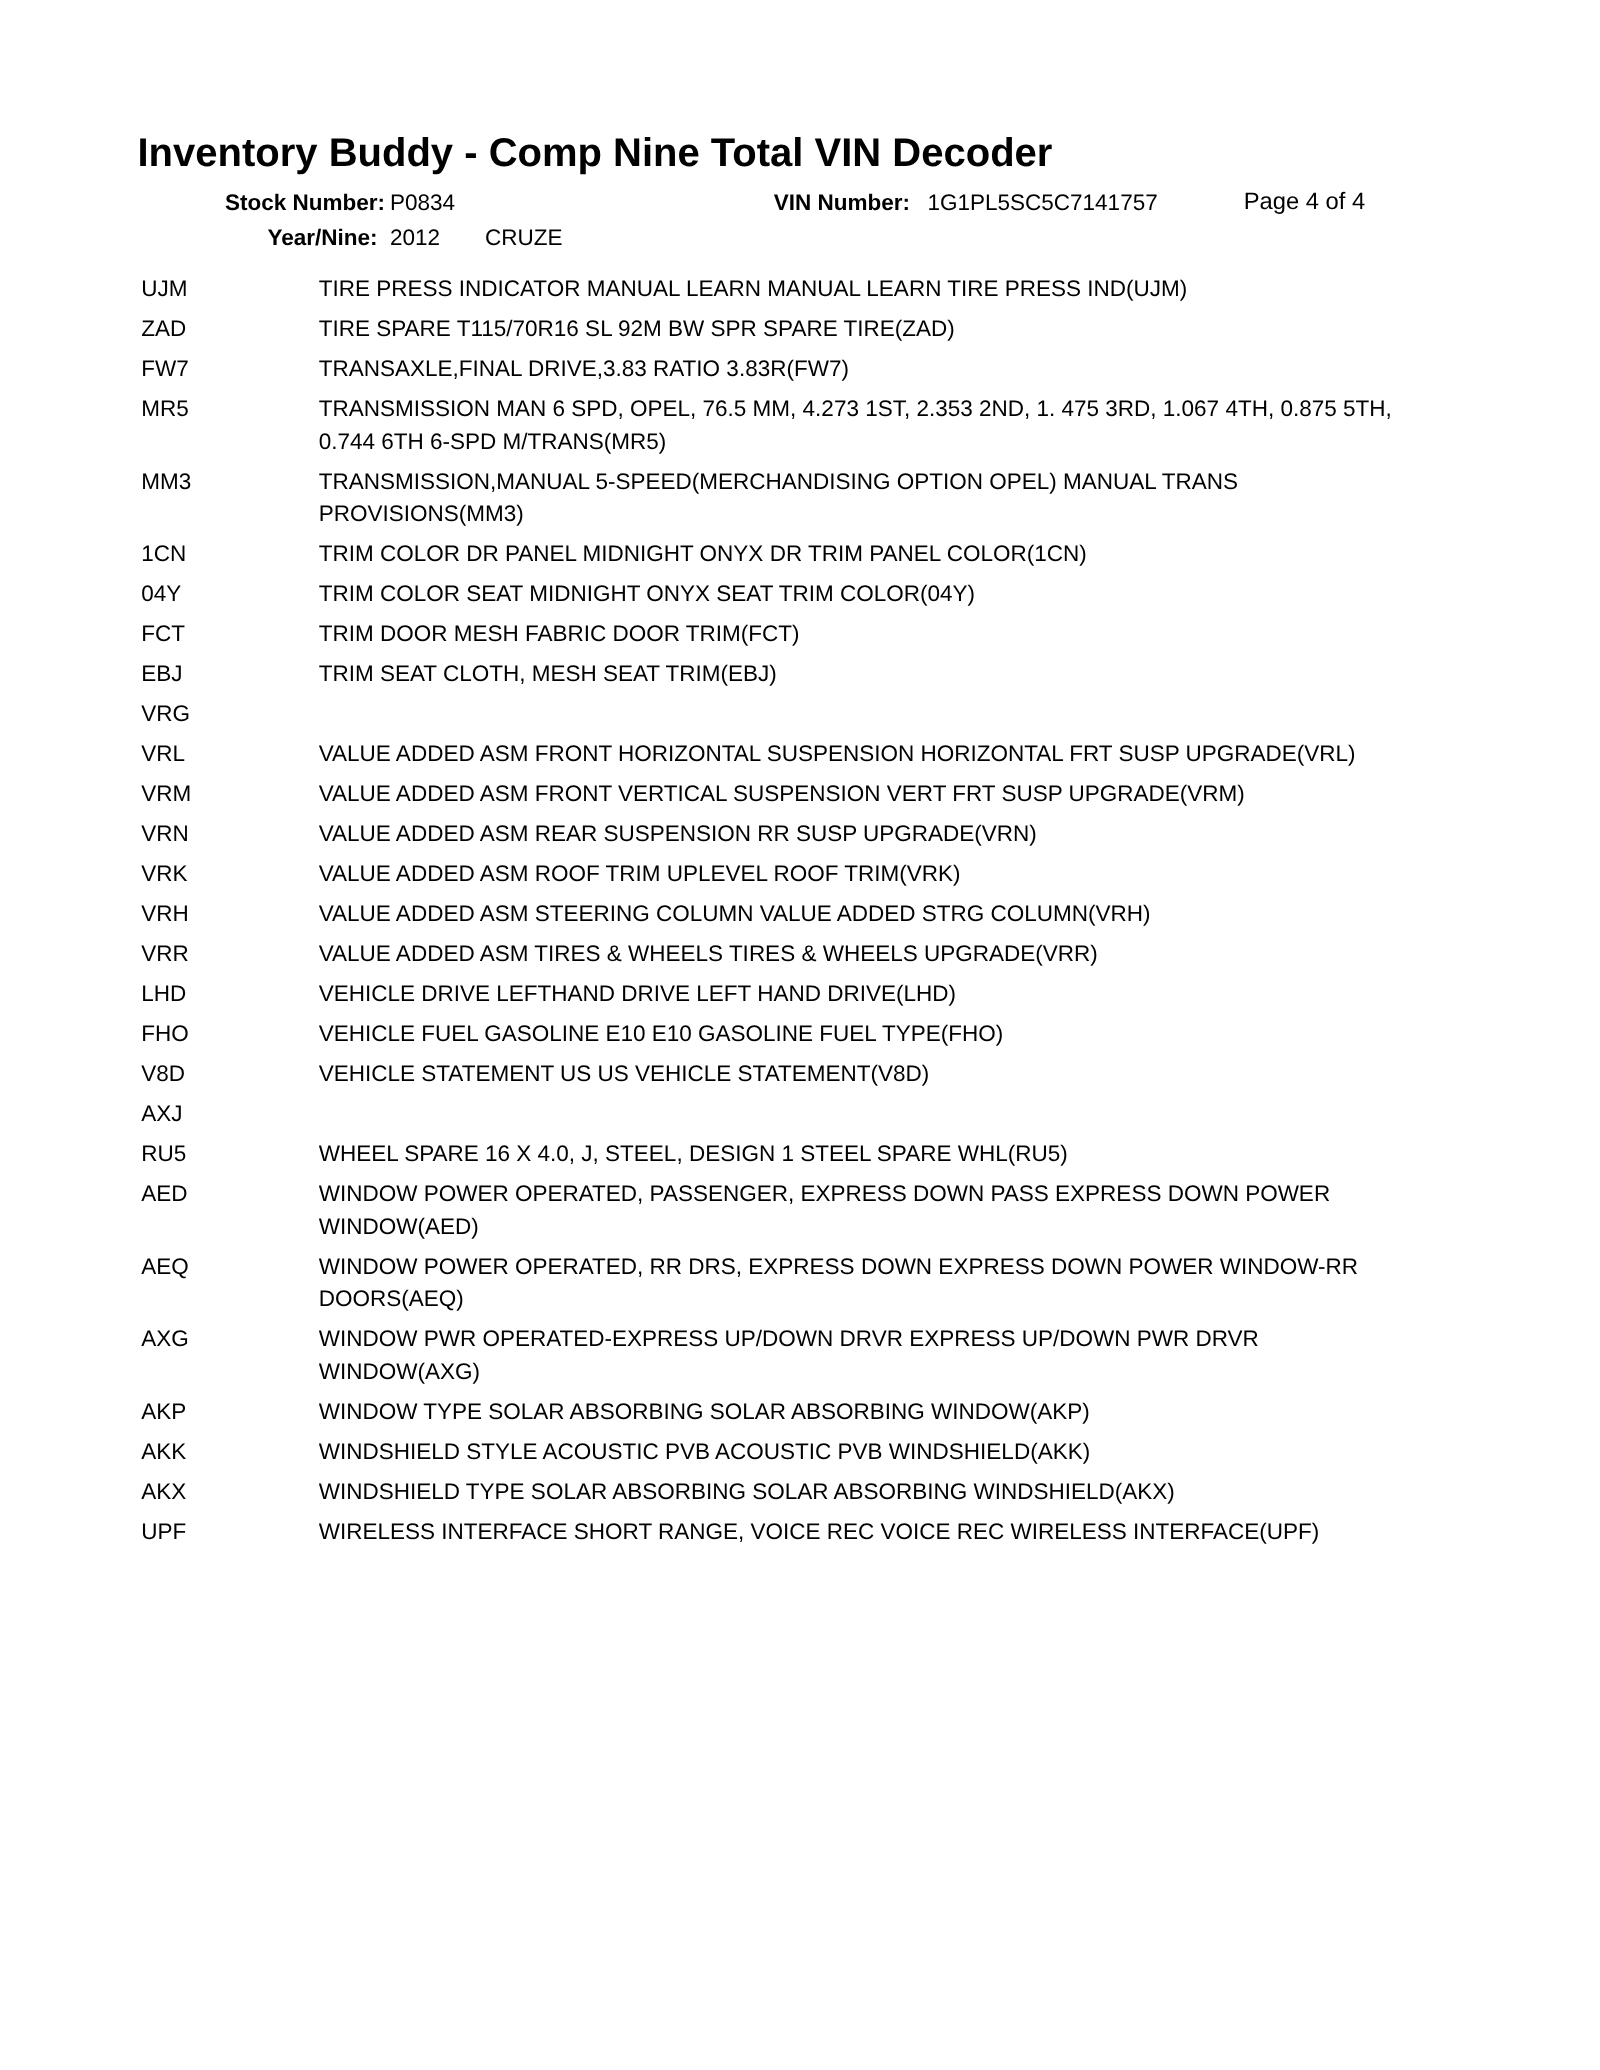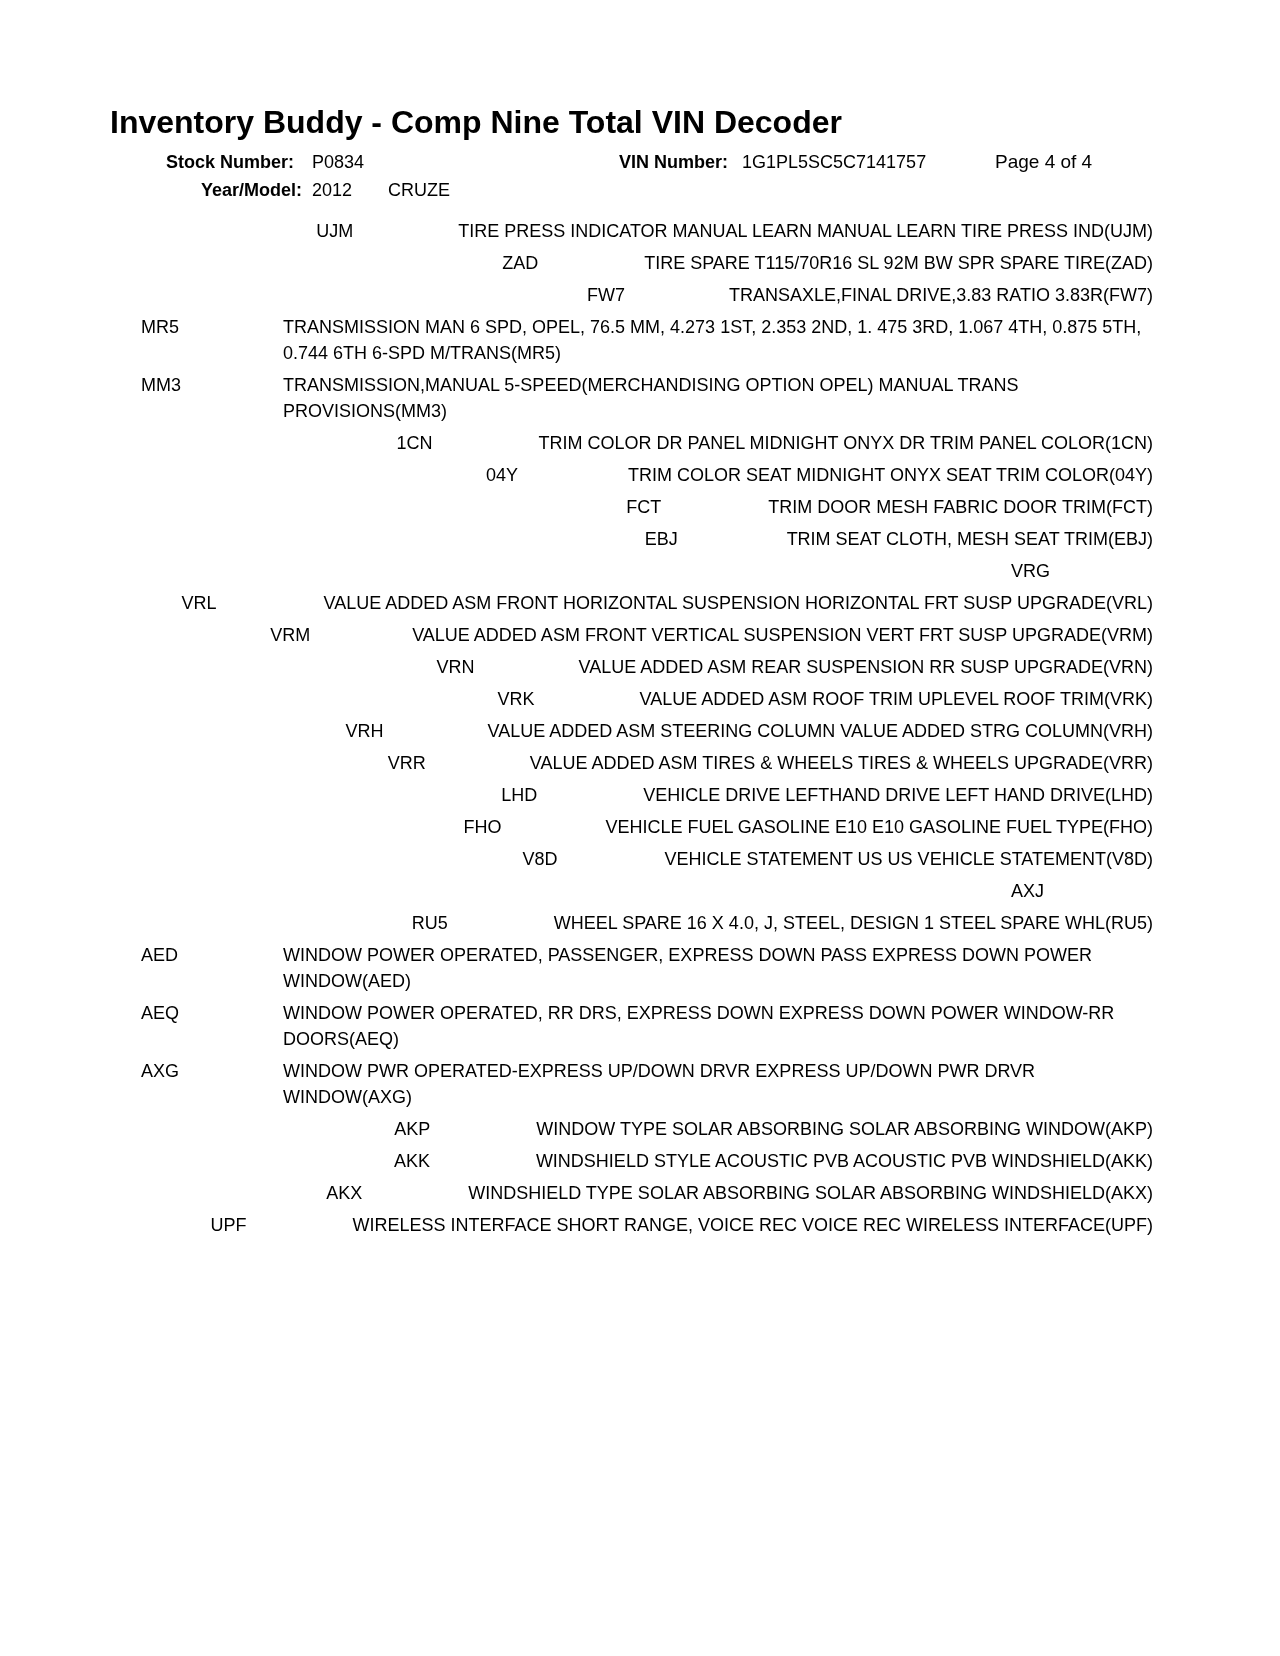--- a/index.html
+++ b/index.html
@@ -54,41 +54,40 @@
     font-weight: bold;
     text-align: right;
     width: 200px;
     white-space: nowrap;
   }
   .info-value {
     position: absolute;
     font-weight: normal;
     white-space: nowrap;
   }
-  .stock-label { left: 94px; top: 2px; text-align: right; }
+  .stock-label { left: 108px; top: 2px; text-align: right; }
   .stock-value { left: 312px; top: 2px; }
   .vin-label   { left: 510px; top: 2px; width: 218px; }
   .vin-value   { left: 742px; top: 2px; }
   .ym-label    { left: 102px; top: 30px; }
   .year-value  { left: 312px; top: 30px; }
   .model-value { left: 388px; top: 30px; }
 
   .options-list {
     position: absolute;
     top: 218px;
     left: 113px;
     width: 1040px;
   }
   .option-row {
     display: flex;
     align-items: flex-start;
     margin-bottom: 6px;
     font-size: 18px;
     line-height: 26px;
-    justify-content: flex-end;
   }
   .option-code {
     flex: 0 0 142px;
     width: 142px;
     white-space: nowrap;
   }
   .option-description {
     flex: 0 1 auto;
     max-width: 870px;
   }
@@ -101,21 +100,21 @@
   <div class="title-row">
     <h1 class="doc-title">Inventory Buddy - Comp Nine Total VIN Decoder</h1>
     <div class="page-indicator">Page 4 of 4</div>
   </div>
 
   <div class="info-block">
     <span class="info-label stock-label">Stock Number:</span>
     <span class="info-value stock-value">P0834</span>
     <span class="info-label vin-label">VIN Number:</span>
     <span class="info-value vin-value">1G1PL5SC5C7141757</span>
-    <span class="info-label ym-label">Year/Model:</span>
+    <span class="info-label ym-label">Year/Nine:</span>
     <span class="info-value year-value">2012</span>
     <span class="info-value model-value">CRUZE</span>
   </div>
 
   <div class="options-list">
   <div class="option-row">
     <span class="option-code">UJM</span>
     <span class="option-description">TIRE PRESS INDICATOR MANUAL LEARN MANUAL LEARN TIRE PRESS IND(UJM)</span>
   </div>
 

